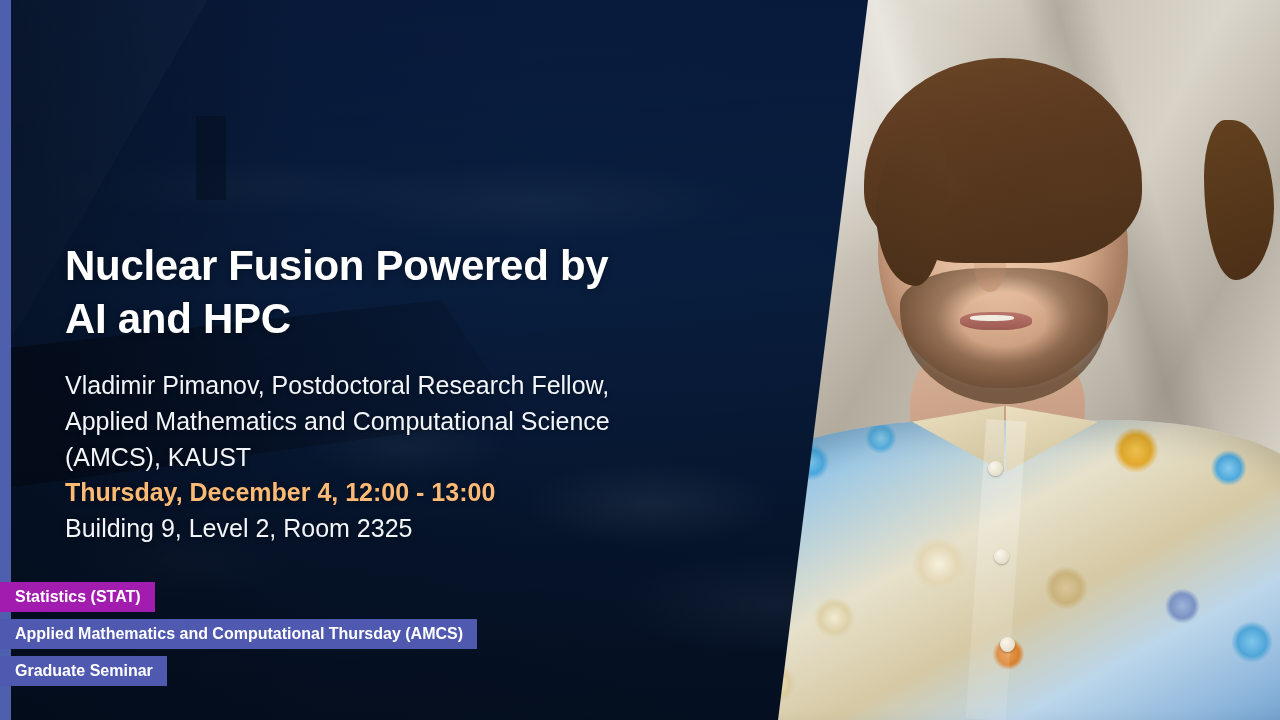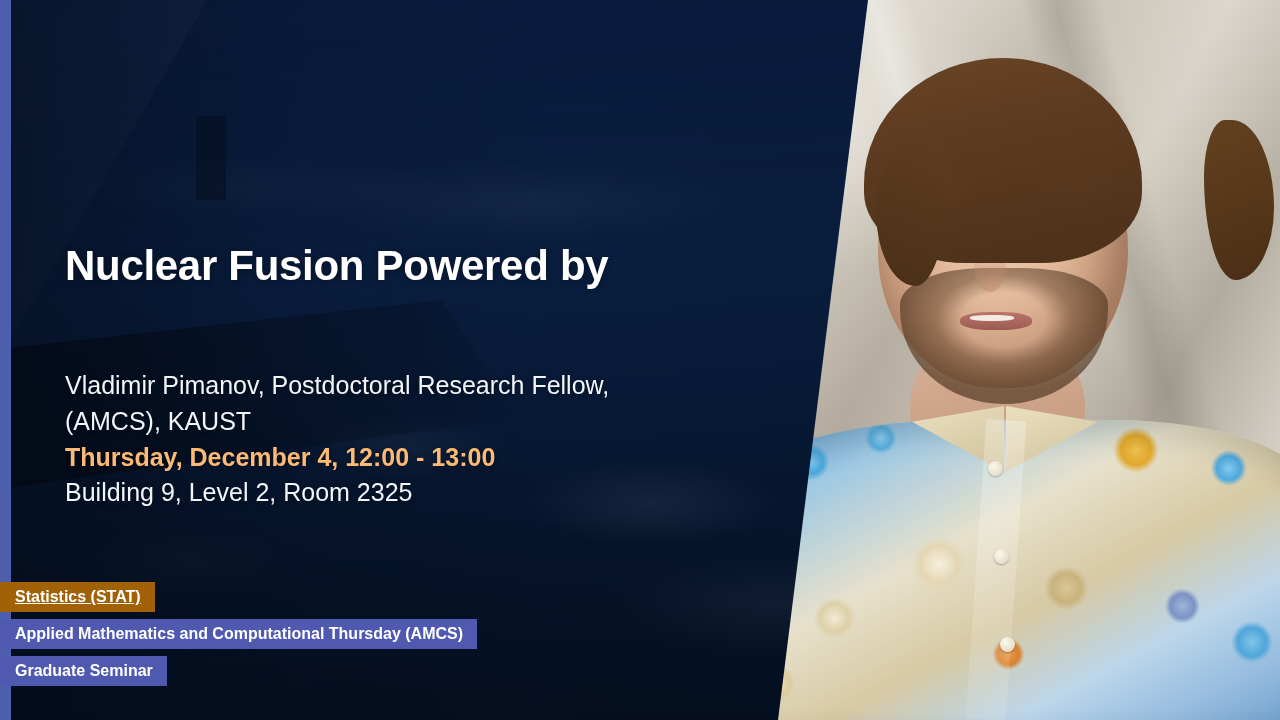--- a/index.html
+++ b/index.html
@@ -278,21 +278,21 @@
     color:#ffffff;
     font-size:16px;
     font-weight:bold;
     line-height:30px;
     height:30px;
     padding:0 14px 0 15px;
     white-space:nowrap;
   }
   .tag-row { margin-bottom:7px; }
   .tag-row:last-child { margin-bottom:12px; }
-  .tag.gold   { background:#a16207;text-decoration:underline; }
+  .tag.gold   { background:#a21caf; }
   .tag.purple { background:#5059b0; }
 </style>
 </head>
 <body>
 
 <div class="poster">
 
   <div class="photo-pane">
     <div class="photo-bg"></div>
     <div class="neck"></div>
@@ -325,23 +325,25 @@
     <div class="tower"></div>
     <div class="dark-wedge"></div>
     <div class="blue-tint"></div>
   </div>
 
   <div class="left-stripe"></div>
 
   <div class="content">
     <div class="title">
       <div>Nuclear Fusion Powered by</div>
+      <div>AI and HPC</div>
     </div>
     <div class="details">
       <div>Vladimir Pimanov, Postdoctoral Research Fellow,</div>
+      <div>Applied Mathematics and Computational Science</div>
       <div>(AMCS), KAUST</div>
       <div class="strong">Thursday, December 4, 12:00 - 13:00</div>
       <div>Building 9, Level 2, Room 2325</div>
     </div>
   </div>
 
   <div class="tags">
     <div class="tag-row">
       <span class="tag gold">Statistics (STAT)</span>
     </div>

